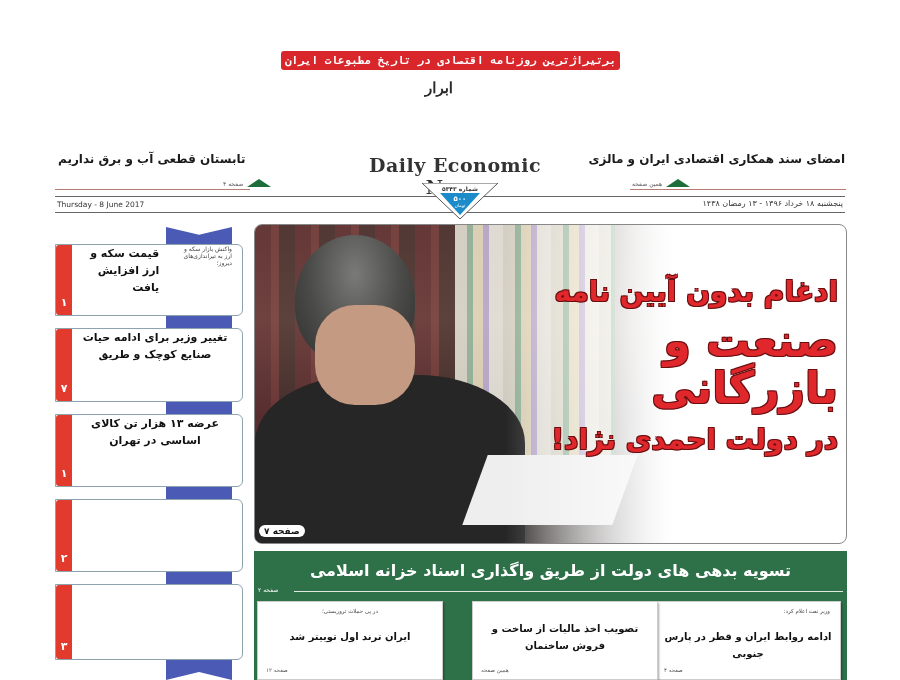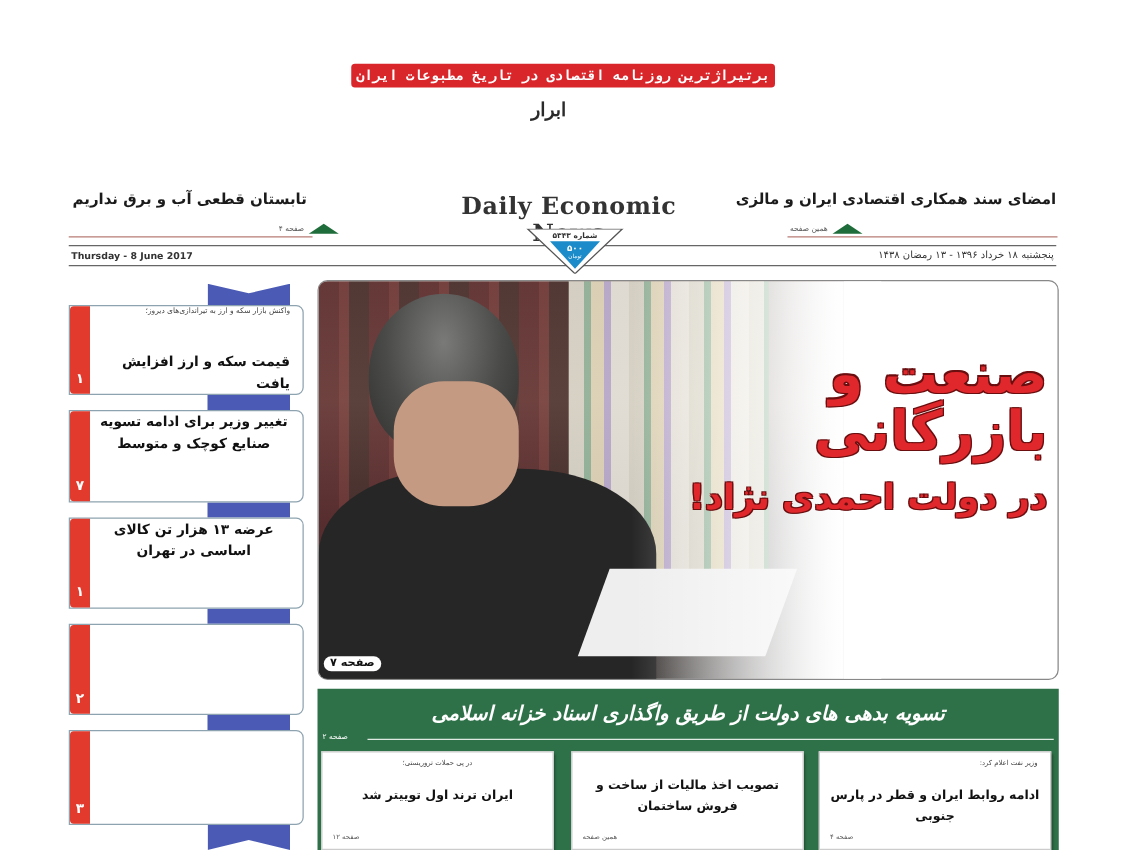--- a/index.html
+++ b/index.html
@@ -41,21 +41,21 @@
     .triangle {
       width: 0; height: 0; border-left: 12px solid transparent; border-right: 12px solid transparent;
       border-bottom: 8px solid #1e6d3b;
     }
     .redline { position: absolute; top: 189px; height: 1px; background: #b87c75; }
 
     .dateband {
       position: absolute; left: 55px; top: 196px; width: 790px; height: 17px;
       border-top: 1.5px solid #666; border-bottom: 1.5px solid #666;
     }
-    .date-en { position: absolute; left: 2px; top: 3px; font-size: 7.5px; font-weight: bold; color: #333; }
+    .date-en { position: absolute; left: 2px; top: 3px; font-size: 7.5px; font-weight: normal; color: #333; }
     .date-fa { position: absolute; right: 2px; top: 2px; font-size: 8px; color: #333; direction: rtl; }
 
     .issue-badge {
       position: absolute; left: 420px; top: 183px; width: 80px; height: 36px;
     }
     .issue-badge svg { position: absolute; left: 0; top: 0; }
     .issue-no { position: absolute; left: 0; width: 80px; top: 2px; text-align: center; font-size: 6px; font-weight: bold; color: #333; direction: rtl; }
     .issue-price { position: absolute; left: 30px; width: 20px; top: 12px; text-align: center; font-size: 7px; font-weight: bold; color: #fff; line-height: 8px; }
     .issue-cur { position: absolute; left: 30px; width: 20px; top: 20px; text-align: center; font-size: 4.5px; color: #fff; }
 
@@ -73,21 +73,21 @@
       display: flex;
     }
     .news-card .tab {
       width: 16px; background: #e23a2d; border-radius: 3px 0 0 3px; position: relative;
     }
     .news-card .tab span {
       position: absolute; bottom: 6px; left: 0; width: 16px; text-align: center;
       color: #fff; font-size: 11px; font-weight: bold;
     }
     .news-card .body {
-      flex: 1; direction: rtl; display: flex; flex-direction: column; justify-content: space-between;
+      flex: 1; direction: rtl; display: flex; flex-direction: row; justify-content: flex-start;
       padding: 0 10px 0 6px; text-align: right; gap: 16px;
     }
     .news-card .kicker { font-size: 6px; color: #444; margin-bottom: 3px; }
     .news-card .title { font-size: 11px; font-weight: bold; line-height: 17px; color: #111; }
     .news-card .title.center { text-align: center; }
 
     
     .photo-frame {
       position: absolute; left: 254px; top: 224px; width: 593px; height: 320px;
       border: 1px solid #888; border-radius: 8px; overflow: hidden; background: #fff;
@@ -139,21 +139,21 @@
       position: absolute; left: 4px; bottom: 6px; background: #fff; color: #111; border-radius: 7px;
       font-size: 9px; font-weight: bold; padding: 1px 5px; direction: rtl;
     }
 
     
     .green-banner {
       position: absolute; left: 254px; top: 551px; width: 593px; height: 129px; background: #2e7148;
     }
     .green-banner .title {
       position: absolute; left: 0; right: 0; top: 10px; text-align: center; direction: rtl;
-      color: #fff; font-weight: bold; font-size: 16px; font-style: italic;
+      color: #fff; font-weight: bold; font-size: 16px;
     }
     .green-banner .ref {
       position: absolute; left: 4px; top: 35px; color: #fff; font-size: 6px; direction: rtl;
     }
     .green-banner .rule {
       position: absolute; left: 40px; right: 4px; top: 40px; height: 1px; background: #dfe9e2;
     }
 
     .sub-card {
       position: absolute; top: 601px; width: 186px; height: 79px; background: #fff;
@@ -218,21 +218,21 @@
     <div class="kicker">واکنش بازار سکه و ارز به تیراندازی‌های دیروز؛</div>
     <div class="title">قیمت سکه و ارز افزایش یافت</div>
   </div>
 </div>
 
 <div class="news-card" style="top:328px; height:74px;">
   <div class="tab">
       <span>۷</span>
     </div>
   <div class="body">
-    <div class="title center">تغییر وزیر برای ادامه تسویه صنایع کوچک و متوسط</div>
+    <div class="title center">تغییر وزیر برای ادامه حیات صنایع کوچک و طریق</div>
   </div>
 </div>
 
 <div class="news-card" style="top:414px; height:73px;">
   <div class="tab">
       <span>۱</span>
     </div>
   <div class="body">
     <div class="title center">عرضه ۱۳ هزار تن کالای اساسی در تهران</div>
   </div>
@@ -254,39 +254,40 @@
   <div class="photo">
     <div class="books2"></div>
     <div class="books"></div>
     <div class="person-body"></div>
     <div class="person-head"></div>
     <div class="person-face"></div>
     <div class="paper"></div>
   </div>
   <div class="fade"></div>
   <div class="headline">
+    <span class="l1">ادغام بدون آیین نامه</span>
     <span class="l2">صنعت و بازرگانی</span>
     <span class="l3">در دولت احمدی نژاد!</span>
   </div>
   <div class="photo-page-ref">صفحه ۷</div>
 </div>
 
 <div class="green-banner">
   <div class="title">تسویه بدهی های دولت از طریق واگذاری اسناد خزانه اسلامی</div>
   <div class="ref">صفحه ۲</div>
   <div class="rule"></div>
 </div>
 
 <div class="sub-card" style="left:655px;">
   <div class="kicker">وزیر نفت اعلام کرد:</div>
   <div class="title" style="top:26px;">ادامه روابط ایران و قطر در پارس جنوبی</div>
   <div class="ref">صفحه ۴</div>
 </div>
 
-<div class="sub-card" style="left:457px;">
+<div class="sub-card" style="left:472px;">
   <div class="title" style="top:18px;">تصویب اخذ مالیات از ساخت و فروش ساختمان</div>
   <div class="ref">همین صفحه</div>
 </div>
 
 <div class="sub-card" style="left:257px;">
   <div class="kicker" style="right:auto; left:0; width:100%; text-align:center;">در پی حملات تروریستی؛</div>
   <div class="title" style="top:26px;">ایران ترند اول توییتر شد</div>
   <div class="ref">صفحه ۱۲</div>
 </div>
 

